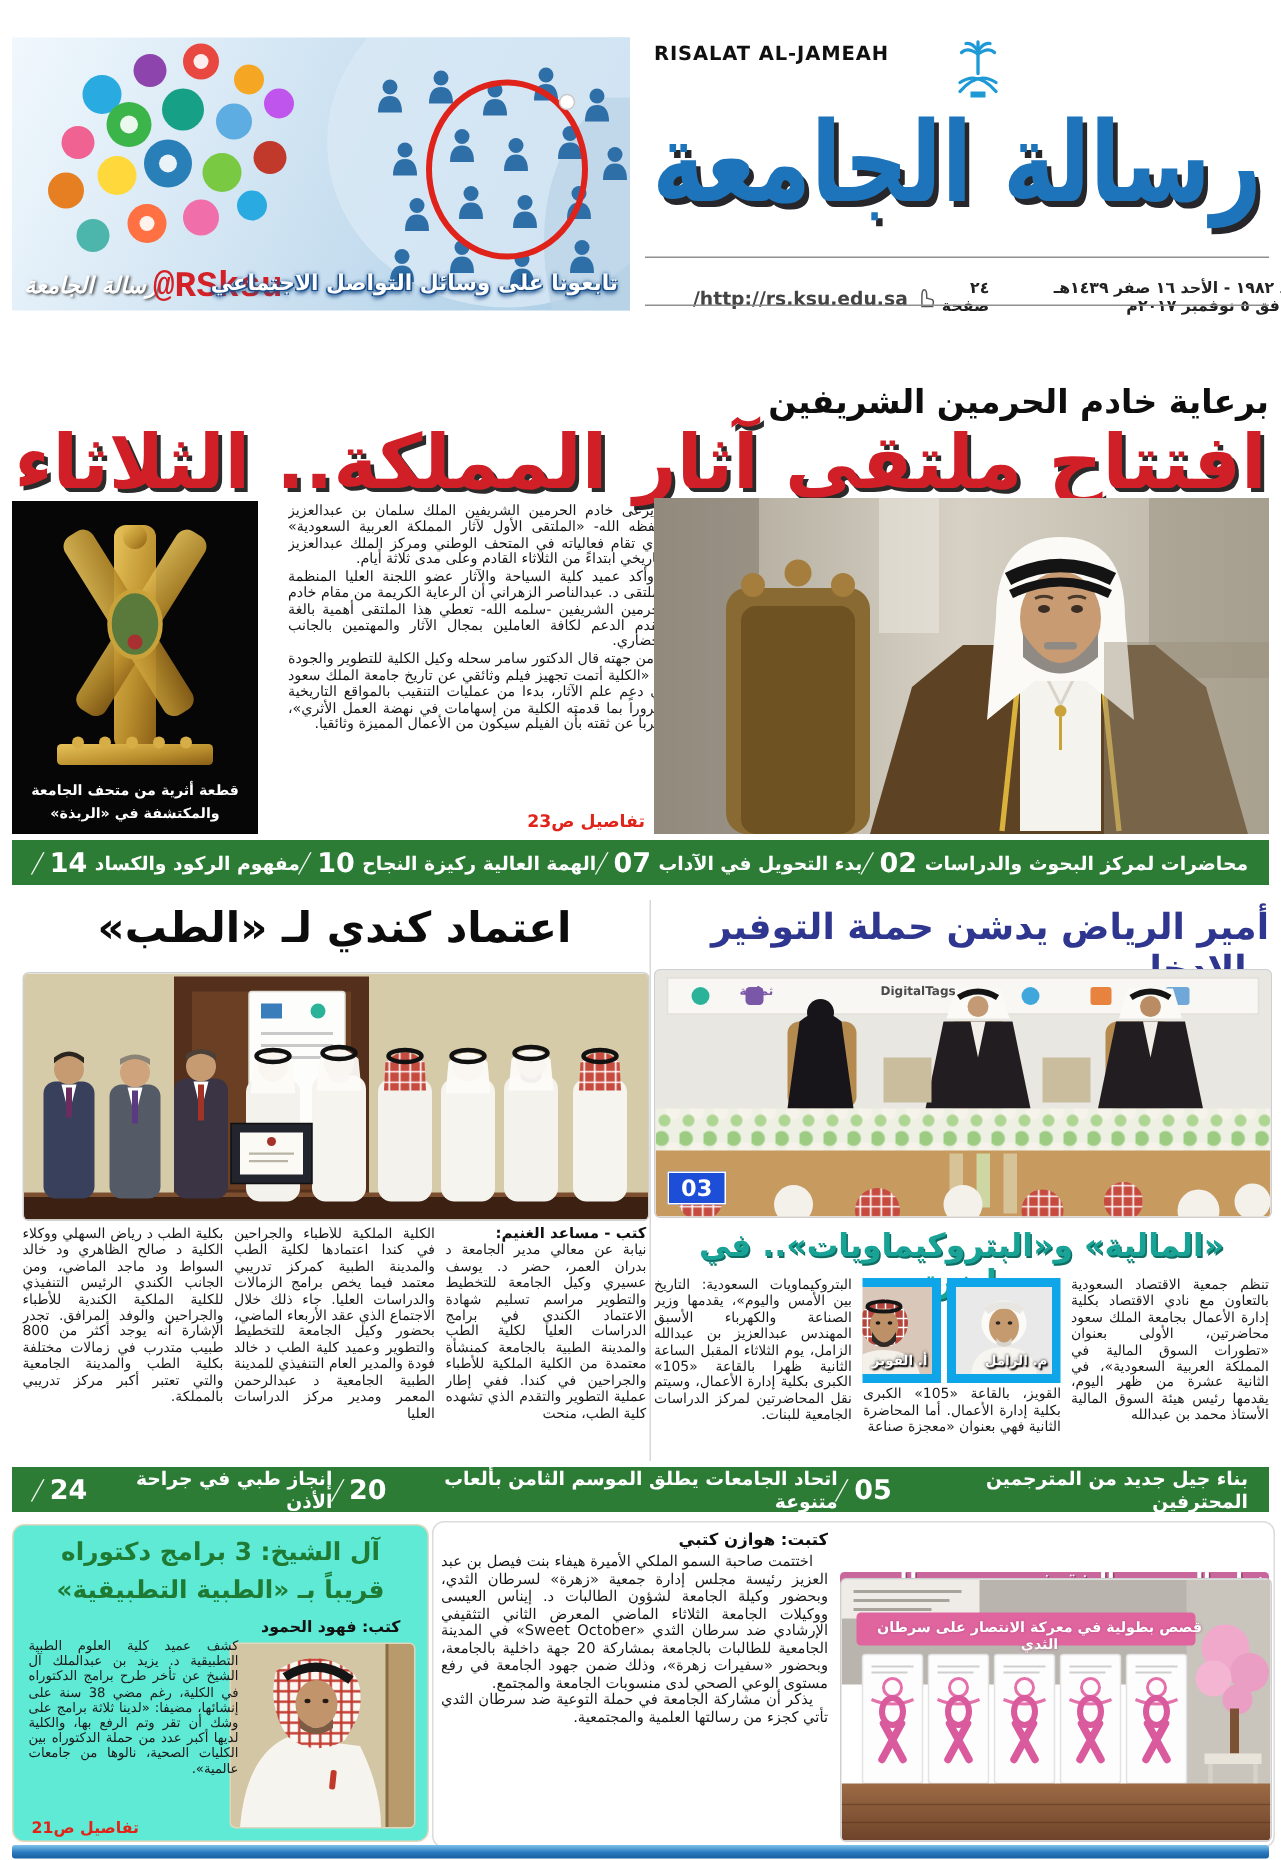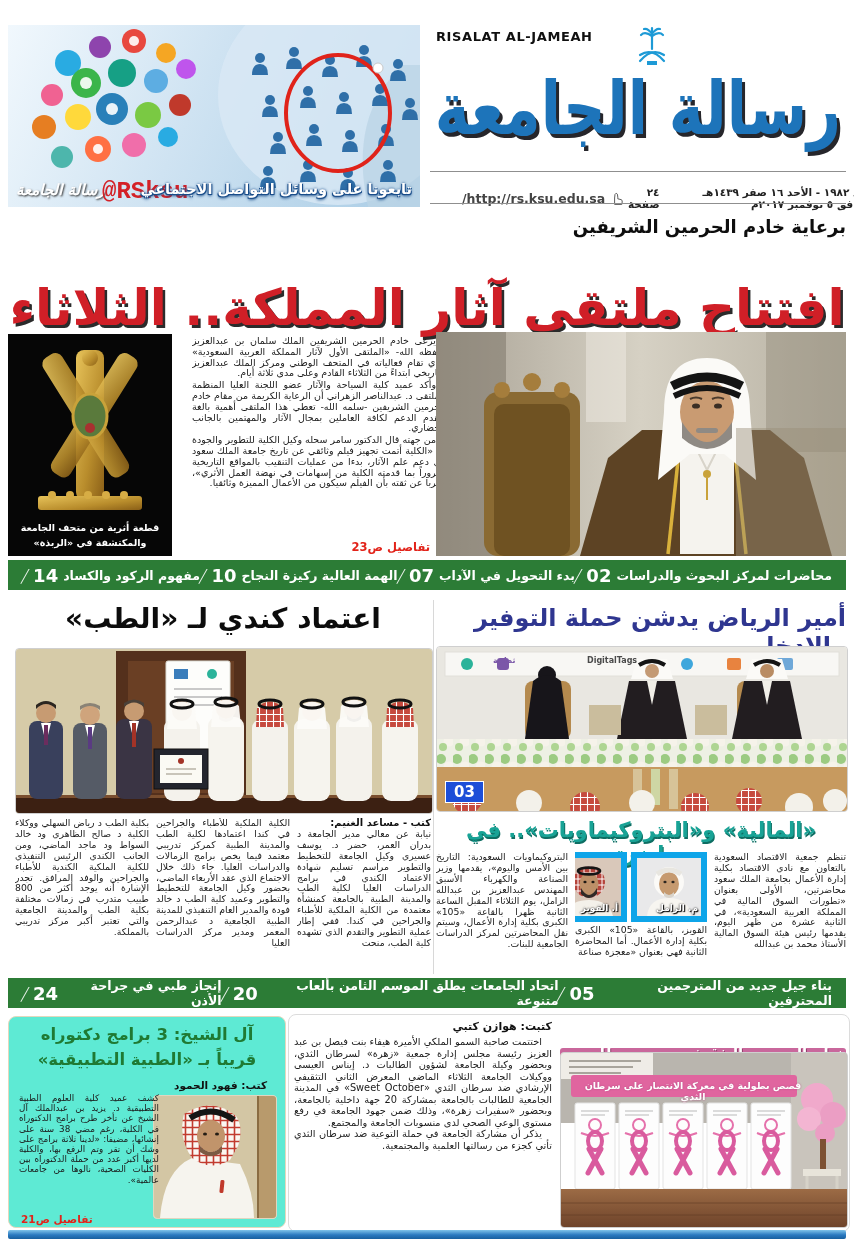--- a/index.html
+++ b/index.html
@@ -16,21 +16,21 @@
   .date-row .url{direction:ltr;color:#444;font-size:12.5px;display:flex;align-items:center;gap:4px;}
 
   
   .banner{background:linear-gradient(115deg,#f1f8fd 0%,#cfe3f2 45%,#a9cce5 100%);overflow:hidden;}
   .handle{color:#d42127;font-weight:bold;font-size:24px;font-family:Liberation Mono, monospace;}
   .tagline{color:#fff;font-weight:bold;font-size:14.5px;direction:rtl;
     text-shadow:0 0 3px #1b4e8a,1px 1px 0 #1b4e8a,-1px 1px 0 #1b4e8a,0 2px 3px #1b4e8a;}
   .banner-logo{color:#fff;font-weight:bold;font-style:italic;font-size:15px;direction:rtl;text-shadow:1px 1px 2px #333;}
 
   
-  .kicker{font-size:18px;font-weight:bold;color:#0e0e0e;direction:rtl;text-align:right;}
+  .kicker{font-size:22px;font-weight:bold;color:#0e0e0e;direction:rtl;text-align:right;margin-top:40px;}
   .lead-headline{font-size:50px;font-weight:bold;color:#d01f27;text-align:center;direction:rtl;
     text-shadow:2.5px 3px 0 #2b2b2b;letter-spacing:-1px;white-space:nowrap;}
   .body-text{direction:rtl;text-align:justify;color:#191919;}
   .lead-body{font-size:9.5px;line-height:10.8px;}
   .lead-body p{margin:0 0 1px;text-indent:10px;}
   .details-ref{color:#e2231a;font-weight:bold;font-size:11.5px;direction:rtl;text-align:right;}
   .caption{color:#fff;font-weight:bold;font-size:9.5px;text-align:center;direction:rtl;line-height:1.65;}
 
   
   .navbar{background:#2c7c36;display:flex;align-items:center;justify-content:space-between;

